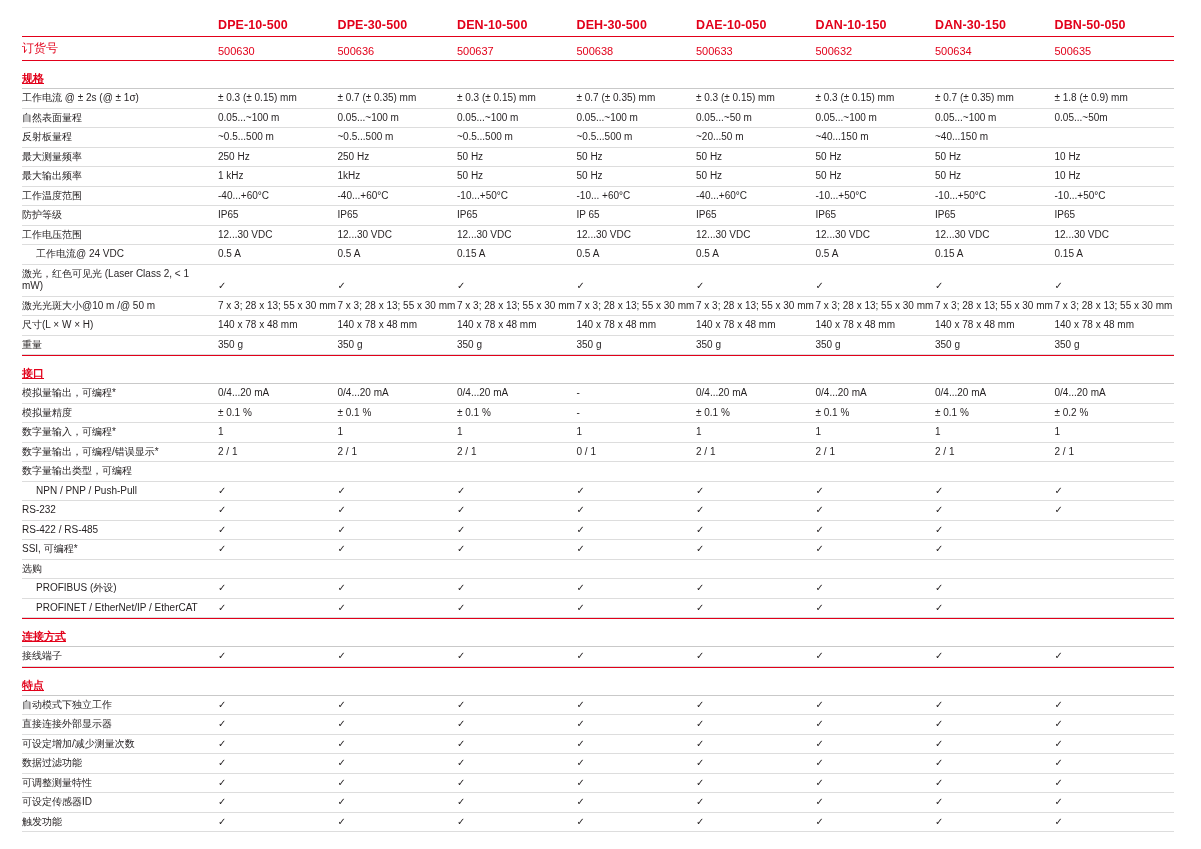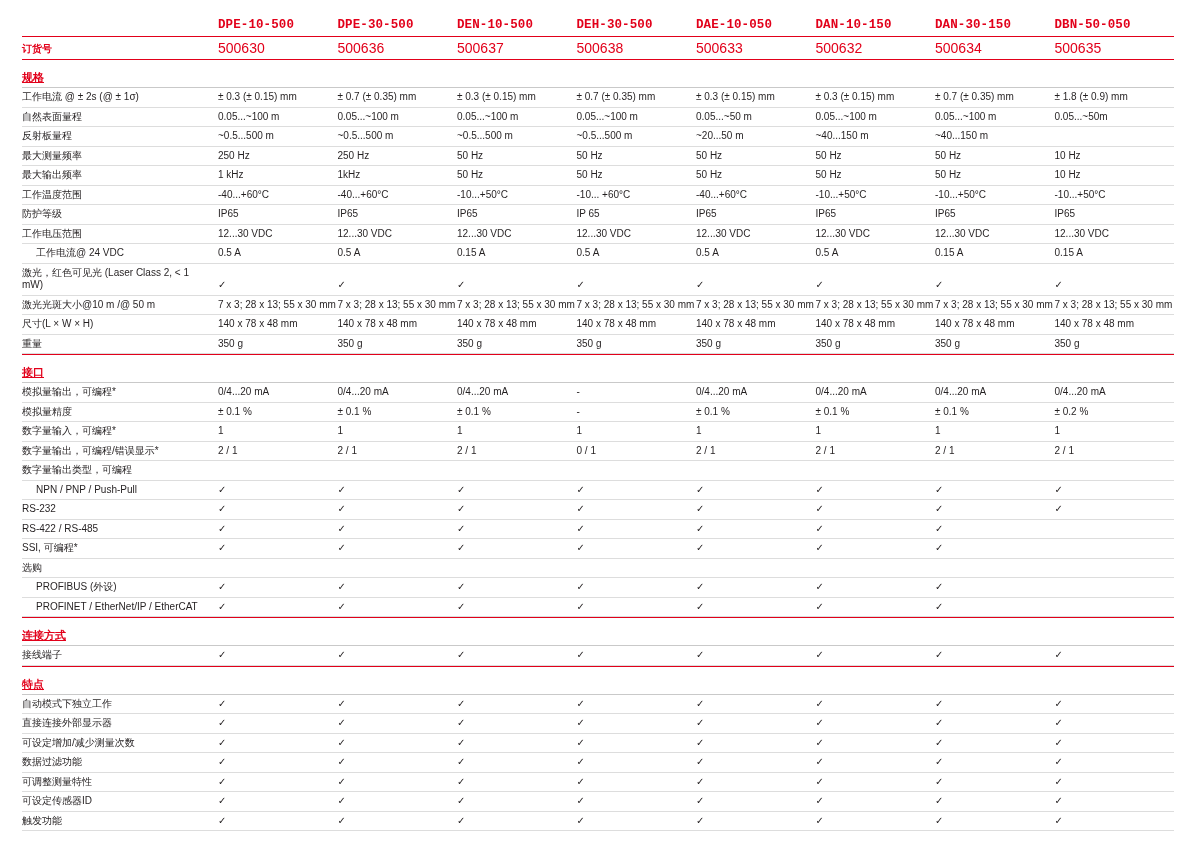--- a/index.html
+++ b/index.html
@@ -39,21 +39,20 @@
     font-weight: normal;
   }
 
   
   tr.header-row th {
     font-size: 12.5px;
     font-weight: bold;
     color: #e2001a;
     padding-bottom: 4px;
     letter-spacing: 0.1px;
-    font-family: Liberation Mono, monospace;
   }
   tr.header-row th.corner { border: none; }
 
   
   tr.rule-red td {
     height: 0;
     border-bottom: 1.6px solid #e2001a;
     padding: 0;
     line-height: 0;
     font-size: 0;
@@ -62,26 +61,26 @@
     height: 0;
     border-bottom: 0.7px solid #c9c9c9;
     padding: 0;
     line-height: 0;
     font-size: 0;
   }
 
   
   tr.order-row td {
     color: #e2001a;
-    font-size: 14px;
+    font-size: 11px;
     padding: 3px 0 3px 0;
   }
   tr.order-row td.label {
-    font-weight: bold;
-    font-size: 10px;
+    font-weight: normal;
+    font-size: 12px;
   }
 
   
   tr.section td {
     color: #e2001a;
     font-weight: bold;
     font-size: 11px;
     padding-top: 10px;
     padding-bottom: 2px;
     text-decoration: underline;

